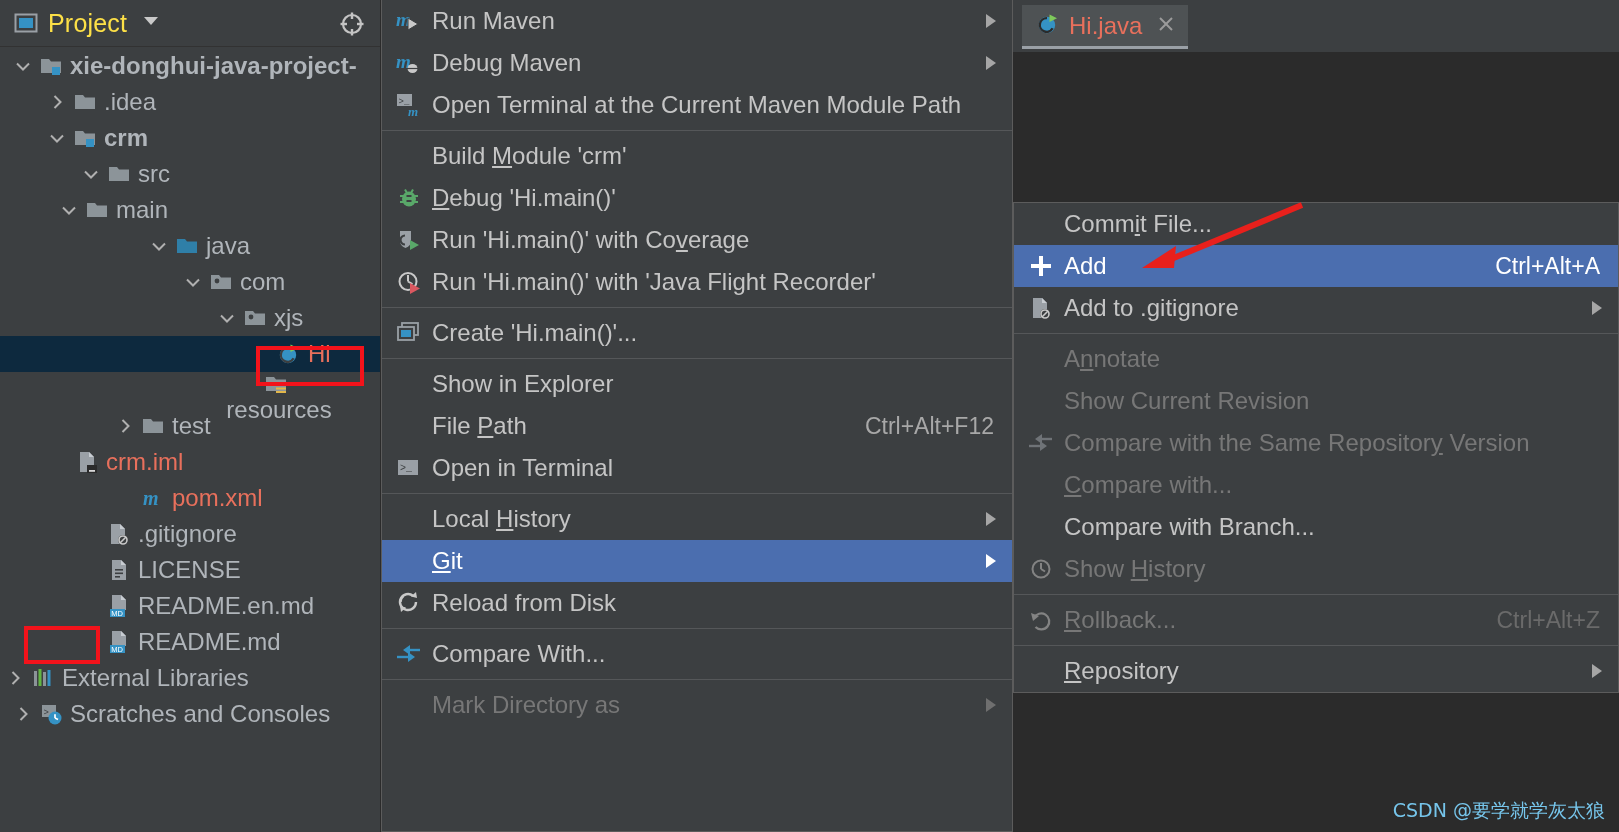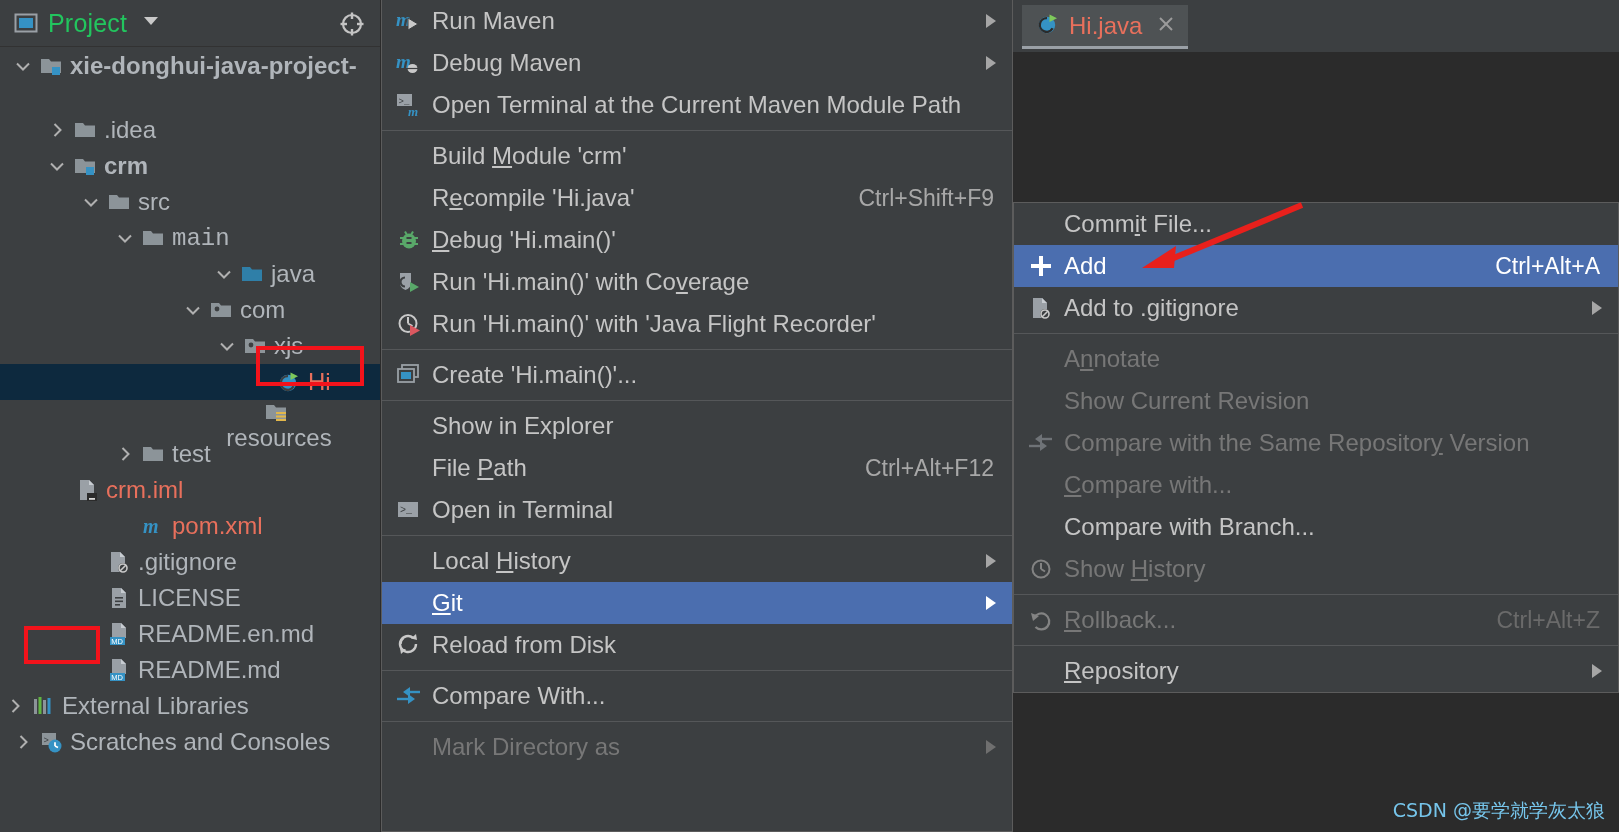--- a/index.html
+++ b/index.html
@@ -18,21 +18,21 @@
     border-right: 1px solid #2b2b2b;
   }
   #project-header {
     position: relative; height: 47px; width: 100%;
     background: #3c3f41;
     border-bottom: 1px solid #323232;
     display: flex; align-items: center;
   }
   #project-header .ph-icon { margin-left: 14px; width: 24px; height: 24px; }
   #project-header .ph-title {
-    margin-left: 10px; font-size: 25px; color: #22c55e; letter-spacing: .2px;
+    margin-left: 10px; font-size: 25px; color: #fde047; letter-spacing: .2px;
   }
   #project-header .ph-caret { margin-left: 14px; }
   #project-header .ph-locate { position: absolute; right: 14px; top: 10px; }
 
   .tree { position: absolute; top: 48px; left: 0; right: 0; bottom: 0; }
   .tree-row {
     position: relative; height: 36px; display: flex; align-items: center;
     white-space: nowrap; font-size: 24px; color: #a9b7c6;
   }
   .tree-row .tw { display: inline-flex; width: 30px; justify-content: center; align-items: center; flex: none; }
@@ -148,21 +148,21 @@
             </svg>
           </span>
           <span class="tico">
             <svg width="24" height="24" viewBox="0 0 24 24">
               <path d="M2 5h8l2 2.5h10V19H2z" fill="#8c9499"></path>
               <rect x="13" y="13" width="8" height="8" fill="#3592c4"></rect>
             </svg>
           </span>
           <span class="tlabel bold c-grey">xie-donghui-java-project-</span>
         </div>
-        <div class="tree-row" style="padding-left: 42px; margin-top: 28px;">
+        <div class="tree-row" style="padding-left: 42px;">
           <span class="tw">
             <svg width="20" height="20" viewBox="0 0 20 20">
               <path d="M7.5 4 L13.5 10 L7.5 16" fill="none" stroke="#b0b0b0" stroke-width="2"></path>
             </svg>
           </span>
           <span class="tico">
             <svg width="24" height="24" viewBox="0 0 24 24">
               <path d="M2 5h8l2 2.5h10V19H2z" fill="#8c9499"></path>
             </svg>
           </span>
@@ -188,34 +188,34 @@
               <path d="M4 7.5 L10 13.5 L16 7.5" fill="none" stroke="#b0b0b0" stroke-width="2"></path>
             </svg>
           </span>
           <span class="tico">
             <svg width="24" height="24" viewBox="0 0 24 24">
               <path d="M2 5h8l2 2.5h10V19H2z" fill="#8c9499"></path>
             </svg>
           </span>
           <span class="tlabel c-grey">src</span>
         </div>
-        <div class="tree-row" style="padding-left: 110px; font-family: Liberation Mono, monospace;">
+        <div class="tree-row" style="padding-left: 54px;">
           <span class="tw">
             <svg width="20" height="20" viewBox="0 0 20 20">
               <path d="M4 7.5 L10 13.5 L16 7.5" fill="none" stroke="#b0b0b0" stroke-width="2"></path>
             </svg>
           </span>
           <span class="tico">
             <svg width="24" height="24" viewBox="0 0 24 24">
               <path d="M2 5h8l2 2.5h10V19H2z" fill="#8c9499"></path>
             </svg>
           </span>
           <span class="tlabel c-grey">main</span>
         </div>
-        <div class="tree-row" style="padding-left: 144px; justify-content: center;">
+        <div class="tree-row" style="padding-left: 144px;">
           <span class="tw">
             <svg width="20" height="20" viewBox="0 0 20 20">
               <path d="M4 7.5 L10 13.5 L16 7.5" fill="none" stroke="#b0b0b0" stroke-width="2"></path>
             </svg>
           </span>
           <span class="tico">
             <svg width="24" height="24" viewBox="0 0 24 24">
               <path d="M2 5h8l2 2.5h10V19H2z" fill="#2f7fa8"></path>
             </svg>
           </span>
@@ -446,25 +446,20 @@
           </svg>
         </span>
         <span class="mi-label">Open Terminal at the Current Maven Module Path</span>
       </div>
       <div class="sep"></div>
       <div class="mi">
         <span class="mi-ico"></span>
         <span class="mi-label">Build <u>M</u>odule 'crm'</span>
       </div>
       <div class="mi">
-        <span class="mi-ico"></span>
-        <span class="mi-label">R<u>e</u>compile 'Hi.java'</span>
-        <span class="mi-acc">Ctrl+Shift+F9</span>
-      </div>
-      <div class="mi">
         <span class="mi-ico">
           <svg width="26" height="26" viewBox="0 0 26 26">
             <ellipse cx="13" cy="14" rx="7" ry="7.5" fill="#59a869"></ellipse>
             <line x1="4" y1="11" x2="22" y2="11" stroke="#59a869" stroke-width="2"></line>
             <line x1="4" y1="17" x2="22" y2="17" stroke="#59a869" stroke-width="2"></line>
             <line x1="9" y1="4.5" x2="11" y2="8" stroke="#59a869" stroke-width="2"></line>
             <line x1="17" y1="4.5" x2="15" y2="8" stroke="#59a869" stroke-width="2"></line>
             <rect x="10.5" y="10" width="5" height="2" fill="#3c3f41"></rect>
             <rect x="10.5" y="15" width="5" height="2" fill="#3c3f41"></rect>
           </svg>

